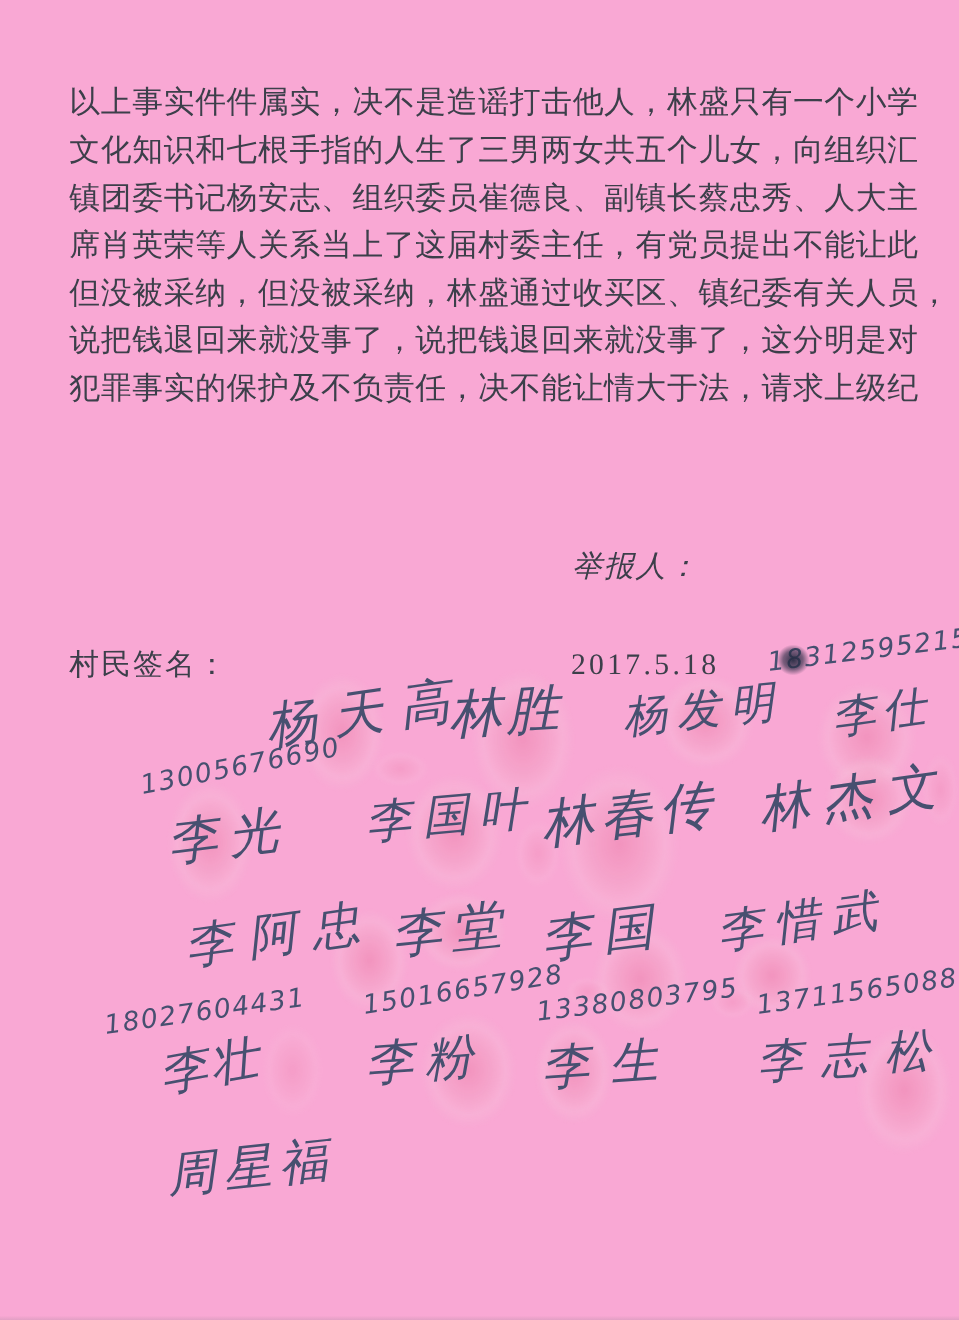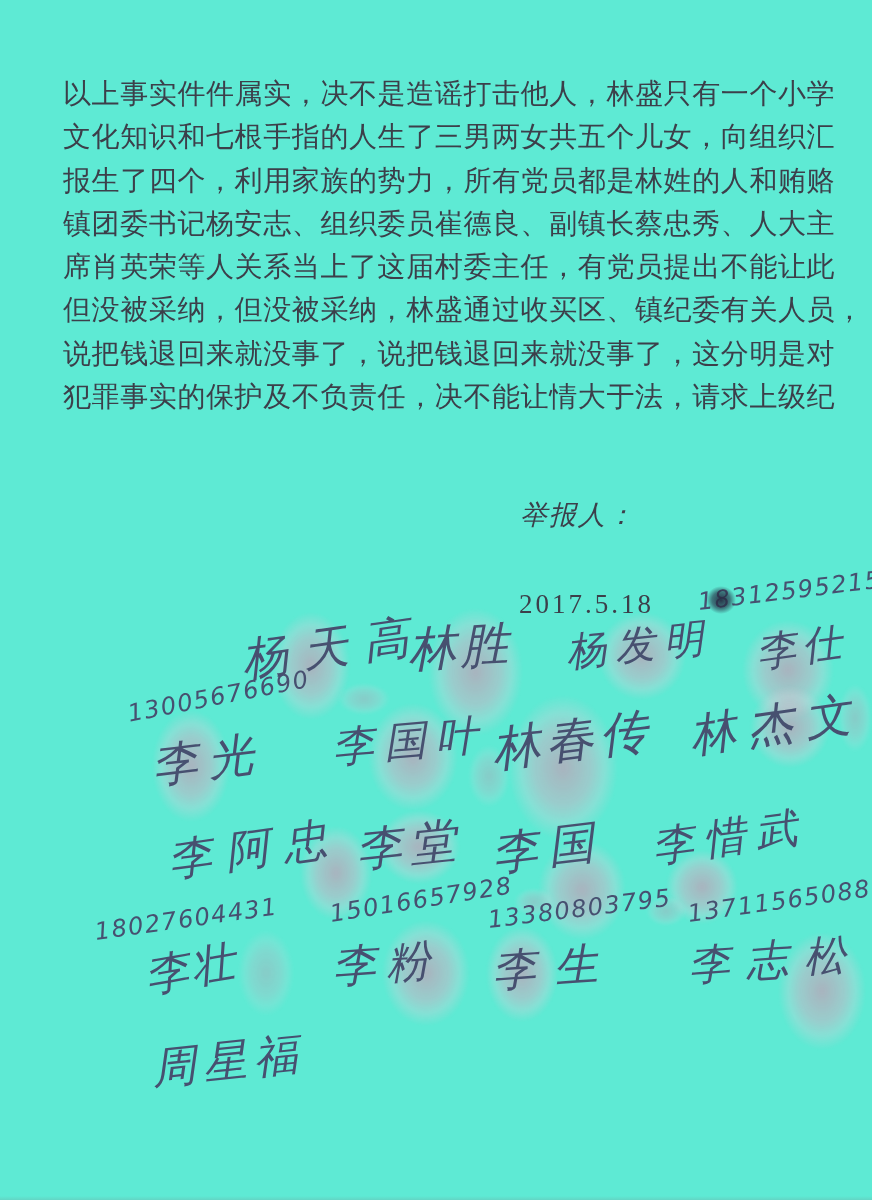--- a/index.html
+++ b/index.html
@@ -1,20 +1,20 @@
 <!DOCTYPE html>
 <html><head>
 <meta charset="utf-8">
 <style>
   html,body{margin:0;padding:0;background:#e8e8e8;}
   .page{
     position:relative;
     width:872px;height:1200px;
     margin:0 auto;
-    background:#5eead4;
+    background:#f9a8d4;
     overflow:hidden;
     font-family:"Liberation Serif", serif;
   }
   .page::after{ 
     content:"";position:absolute;left:0;right:0;bottom:0;height:4px;
     background:linear-gradient(to bottom, rgba(0,0,0,0), rgba(120,120,125,0.18));
   }
   
   .body-text{
     position:absolute;left:63px;top:72px;width:760px;
@@ -55,30 +55,30 @@
   }
 </style>
 </head>
 <body>
 
 <div class="page">
 
   <div class="body-text">
     <div class="body-line">以上事实件件属实，决不是造谣打击他人，林盛只有一个小学</div>
     <div class="body-line">文化知识和七根手指的人生了三男两女共五个儿女，向组织汇</div>
-    <div class="body-line">报生了四个，利用家族的势力，所有党员都是林姓的人和贿赂</div>
     <div class="body-line">镇团委书记杨安志、组织委员崔德良、副镇长蔡忠秀、人大主</div>
     <div class="body-line">席肖英荣等人关系当上了这届村委主任，有党员提出不能让此</div>
     <div class="body-line">但没被采纳，但没被采纳，林盛通过收买区、镇纪委有关人员，</div>
     <div class="body-line">说把钱退回来就没事了，说把钱退回来就没事了，这分明是对</div>
     <div class="body-line">犯罪事实的保护及不负责任，决不能让情大于法，请求上级纪</div>
   </div>
 
   <div class="printed reporter-label">举报人：</div>
   <div class="printed report-date">2017.5.18</div>
+  <div class="printed sign-heading">村民签名：</div>
 
   <div class="fp" style="left:272px;top:612px;width:78px;height:108px;"></div>
   <div class="fp" style="left:428px;top:608px;width:95px;height:128px;"></div>
   <div class="fp" style="left:598px;top:612px;width:88px;height:88px;"></div>
   <div class="fp" style="left:742px;top:620px;width:92px;height:100px;"></div>
   <div class="fp" style="left:152px;top:710px;width:78px;height:112px;"></div>
   <div class="fp faint" style="left:338px;top:683px;width:52px;height:32px;"></div>
   <div class="fp" style="left:368px;top:703px;width:90px;height:108px;"></div>
   <div class="fp" style="left:508px;top:695px;width:110px;height:145px;"></div>
   <div class="fp faint" style="left:468px;top:745px;width:42px;height:62px;"></div>

